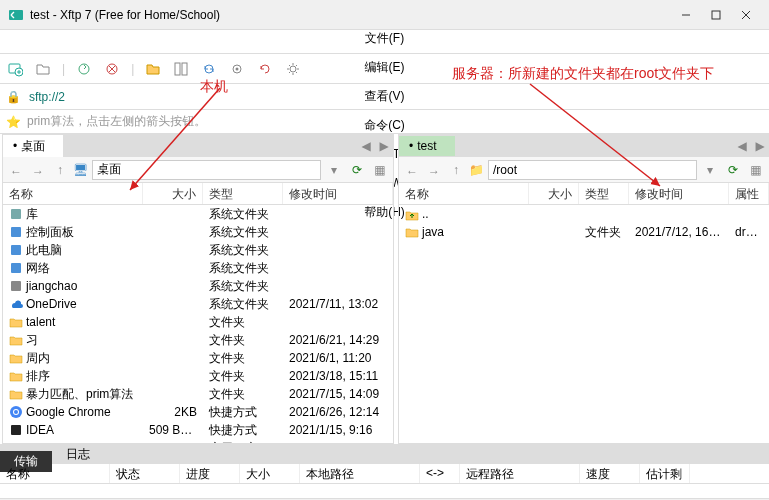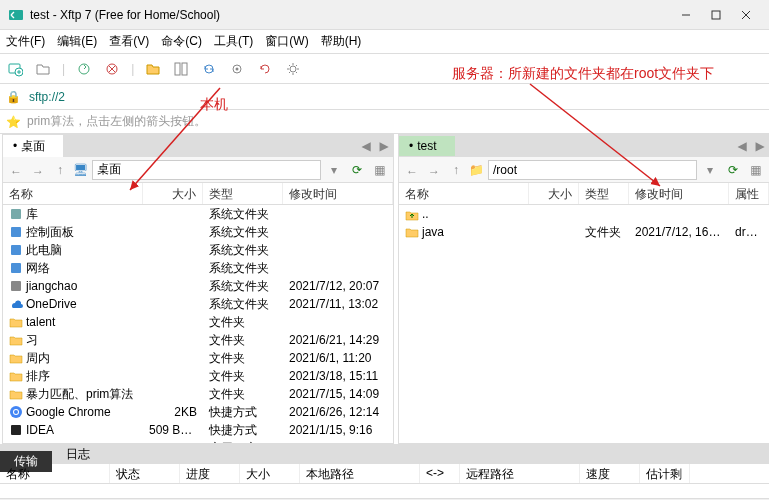--- a/index.html
+++ b/index.html
@@ -2,21 +2,21 @@
 <html><head>
 <meta charset="utf-8">
 <style>
 * { margin: 0; padding: 0; box-sizing: border-box; font-family: "Microsoft YaHei", Tahoma, sans-serif; font-size: 12px; }
 body { background: #fff; width: 769px; height: 500px; overflow: hidden; position: relative; }
 .titlebar { height: 30px; display: flex; align-items: center; padding: 0 8px; background: #f0f0f0; border-bottom: 1px solid #ddd; }
 .titlebar .icon-x { width: 16px; height: 16px; margin-right: 6px; }
 .titlebar .title { flex: 1; }
 .winbtns { display: flex; gap: 0; }
 .winbtn { width: 30px; height: 24px; display: flex; align-items: center; justify-content: center; cursor: pointer; }
-.menubar { height: 24px; display: flex; align-items: center; padding: 0 6px; gap: 12px; background: #fff; border-bottom: 1px solid #ddd; }
+.menubar { height: 24px; display: flex; align-items: center; padding: 0 6px; gap: 12px; background: #fff; border-bottom: 1px solid #ddd; flex-direction: column; }
 .menubar span { cursor: pointer; }
 .toolbar { height: 30px; display: flex; align-items: center; padding: 0 6px; gap: 10px; border-bottom: 1px solid #ddd; }
 .tb-icon { width: 18px; height: 18px; cursor: pointer; display: flex; align-items: center; justify-content: center; }
 .addrbar { height: 26px; display: flex; align-items: center; padding: 0 6px; gap: 8px; border-bottom: 1px solid #ddd; }
 .addrbar .url { color: #0f766e; }
 .addrbar .lock { color: #e0a030; }
 .hint { height: 24px; display: flex; align-items: center; padding: 0 6px; color: #999; border-bottom: 1px solid #ddd; }
 .split { display: flex; height: 310px; }
 .pane { flex: 1; display: flex; flex-direction: column; border: 1px solid #ddd; margin: 0 2px; position: relative; }
 .pane-tab { height: 22px; background: #ddd; display: flex; align-items: center; }
@@ -154,21 +154,21 @@
 <div class="addrbar">
   <span class="lock">🔒</span>
   <span class="url">sftp://2</span>
 </div>
 
 <div class="hint">
   <span style="color:#e0a030;margin-right:6px">⭐</span>
   <span>prim算法，点击左侧的箭头按钮。</span>
 </div>
 
-<div class="annot" style="top:96px;left:200px">本机</div>
+<div class="annot" style="top:78px;left:200px">本机</div>
 <div class="annot" style="top:65px;left:452px">服务器：所新建的文件夹都在root文件夹下</div>
 <svg class="arrow" style="top:80px;left:120px" width="110" height="120">
     <defs>
       <marker id="ah1" markerWidth="8" markerHeight="8" refX="6" refY="3" orient="auto">
         <path d="M0 0L6 3L0 6z" fill="#d62020"></path>
       </marker>
     </defs>
     <line x1="100" y1="8" x2="10" y2="110" stroke="#d62020" stroke-width="1.5" marker-end="url(#ah1)"></line>
   </svg>
 <svg class="arrow" style="top:78px;left:520px" width="150" height="115">
@@ -247,21 +247,20 @@
           <div class="c c3"></div>
         </div>
         <div class="row">
           <div class="c c0"><span class="ico">
               <svg width="14" height="14">
                 <rect x="2" y="2" width="10" height="10" rx="1" fill="#888"></rect>
               </svg>
             </span>jiangchao</div>
           <div class="c c1"></div>
           <div class="c c2">系统文件夹</div>
-          <div class="c c3">2021/7/12, 20:07</div>
         </div>
         <div class="row">
           <div class="c c0"><span class="ico">
               <svg width="14" height="14">
                 <path d="M3 9a3 3 0 013-3 3 3 0 016 1 2 2 0 010 4H4a2 2 0 01-1-2z" fill="#2a7ad4"></path>
               </svg>
             </span>OneDrive</div>
           <div class="c c1"></div>
           <div class="c c2">系统文件夹</div>
           <div class="c c3">2021/7/11, 13:02</div>

